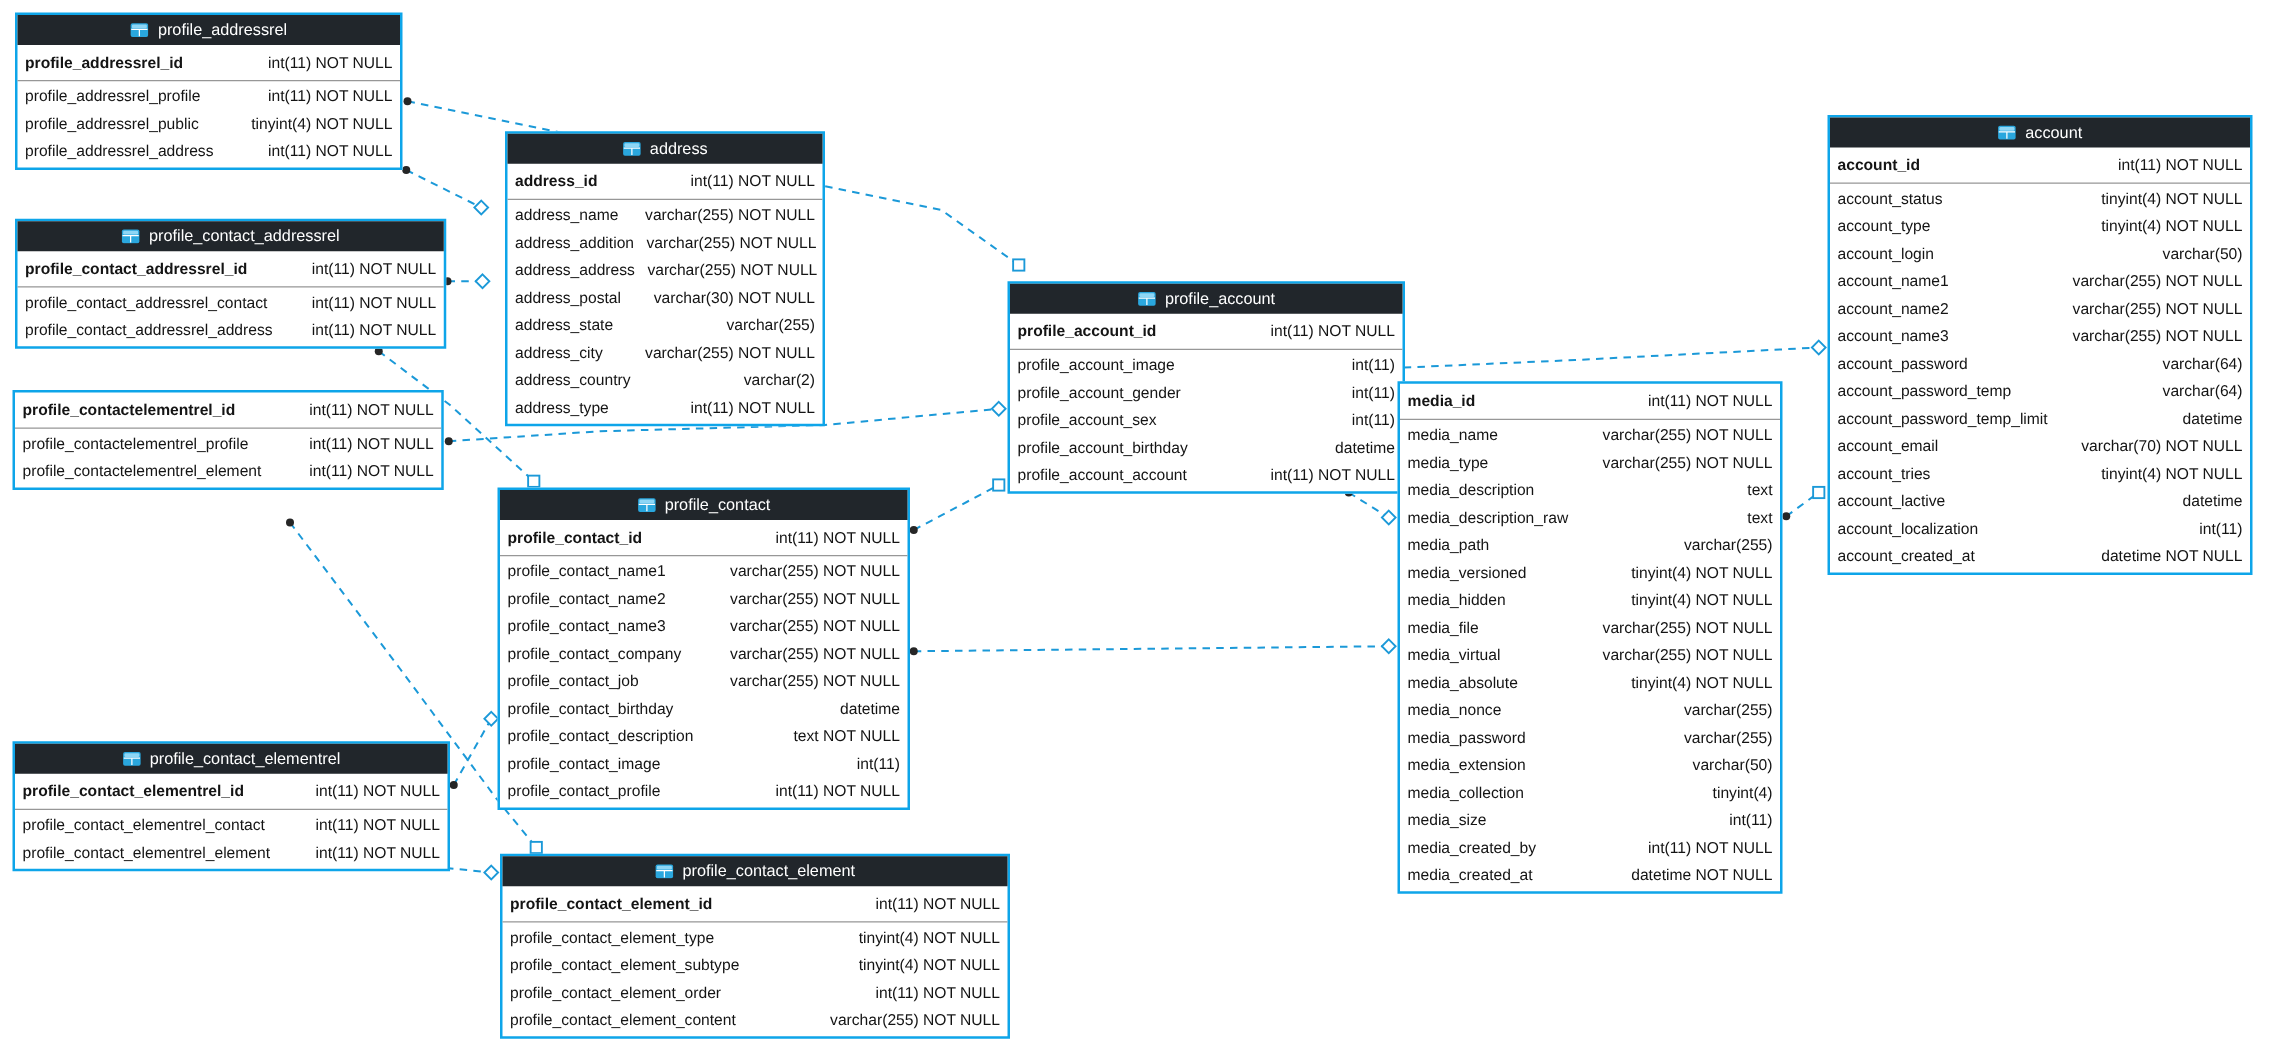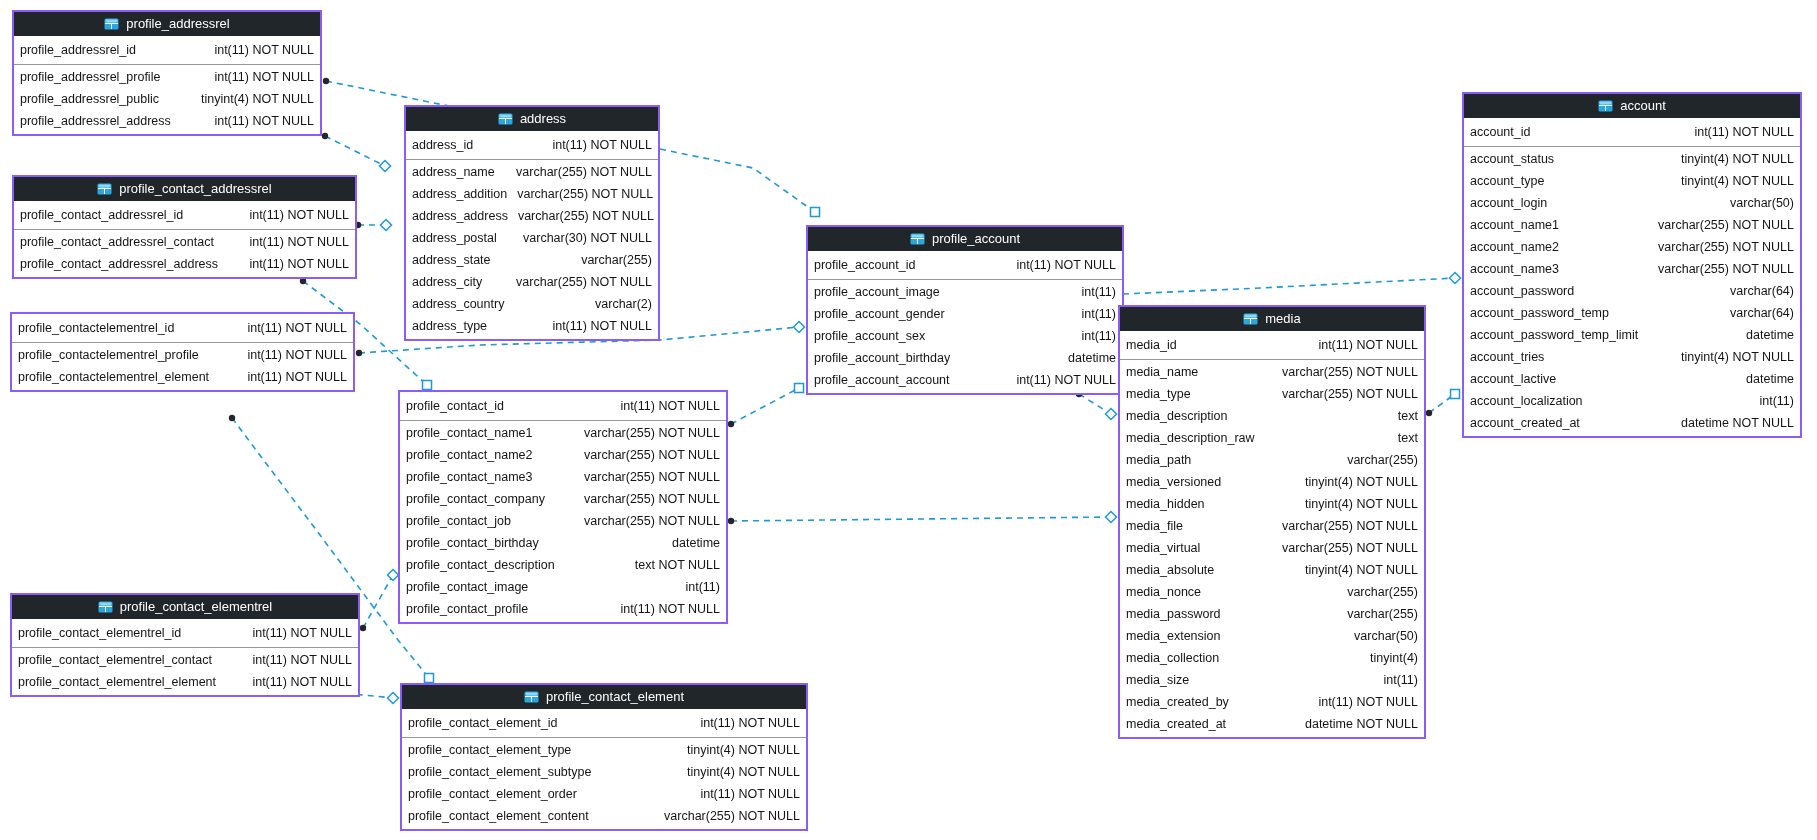--- a/index.html
+++ b/index.html
@@ -3,36 +3,36 @@
 <meta charset="utf-8">
 <style>
   html,body{margin:0;padding:0;background:#ffffff;}
   .canvas{
     position:relative;width:1817px;height:840px;background:#ffffff;
     font-family:"Liberation Sans",sans-serif;overflow:hidden;
   }
   #rel-svg{position:absolute;left:0;top:0;width:1817px;height:840px;}
   #table-layer{position:absolute;left:0;top:0;width:100%;height:100%;}
   .tbl{
-    position:absolute;background:#ffffff;border:2px solid #8b5cf6;
+    position:absolute;background:#ffffff;border:2px solid #0ea5e9;
     box-sizing:border-box;
   }
   .tbl-hdr{
     background:#21262b;color:#ffffff;height:24px;display:flex;
     align-items:center;justify-content:center;gap:7px;
     font-size:13px;line-height:24px;white-space:nowrap;
   }
   .tbl-icon{display:inline-flex;align-items:center;}
   .row{
     display:flex;justify-content:space-between;align-items:center;
     height:22px;padding:0 6px;font-size:12.5px;color:#141414;
     white-space:nowrap;box-sizing:border-box;gap:10px;
   }
   .row.pk{height:29px;border-bottom:1px solid #979797;}
-  .row.pk .fname{font-weight:normal;}
+  .row.pk .fname{font-weight:bold;}
   .rows{padding:1px 0 2px 0;}
   .fname{text-align:left;}
   .ftype{text-align:right;}
   polyline.rel{fill:none;stroke:#1b99d8;stroke-width:1.6;stroke-dasharray:6 5;}
 </style>
 </head>
 <body>
 
 <div class="canvas" id="canvas">
   <svg id="rel-svg" width="1817" height="840" viewBox="0 0 1817 840">
@@ -249,20 +249,31 @@
             <span class="fname">address_country</span>
             <span class="ftype">varchar(2)</span>
           </div>
           <div class="row">
             <span class="fname">address_type</span>
             <span class="ftype">int(11) NOT NULL</span>
           </div>
         </div>
       </div>
       <div class="tbl" style="left: 398px; top: 390px; width: 330px;">
+        <div class="tbl-hdr">
+          <span class="tbl-icon">
+            <svg width="15" height="12" viewBox="0 0 15 12">
+              <rect x="0.5" y="0.5" width="14" height="11" rx="1.5" fill="#2aa7de"></rect>
+              <rect x="1.5" y="1.5" width="12" height="3" rx="1" fill="#8ed6f5"></rect>
+              <line x1="1" y1="5.5" x2="14" y2="5.5" stroke="#ffffff" stroke-width="1"></line>
+              <line x1="7.5" y1="5.5" x2="7.5" y2="11" stroke="#ffffff" stroke-width="1"></line>
+            </svg>
+          </span>
+          <span>profile_contact</span>
+        </div>
         <div class="row pk">
           <span class="fname">profile_contact_id</span>
           <span class="ftype">int(11) NOT NULL</span>
         </div>
         <div class="rows">
           <div class="row">
             <span class="fname">profile_contact_name1</span>
             <span class="ftype">varchar(255) NOT NULL</span>
           </div>
           <div class="row">
@@ -367,31 +378,20 @@
             <span class="fname">profile_account_birthday</span>
             <span class="ftype">datetime</span>
           </div>
           <div class="row">
             <span class="fname">profile_account_account</span>
             <span class="ftype">int(11) NOT NULL</span>
           </div>
         </div>
       </div>
       <div class="tbl" style="left: 1118px; top: 305px; width: 308px;">
-        <div class="tbl-hdr">
-          <span class="tbl-icon">
-            <svg width="15" height="12" viewBox="0 0 15 12">
-              <rect x="0.5" y="0.5" width="14" height="11" rx="1.5" fill="#2aa7de"></rect>
-              <rect x="1.5" y="1.5" width="12" height="3" rx="1" fill="#8ed6f5"></rect>
-              <line x1="1" y1="5.5" x2="14" y2="5.5" stroke="#ffffff" stroke-width="1"></line>
-              <line x1="7.5" y1="5.5" x2="7.5" y2="11" stroke="#ffffff" stroke-width="1"></line>
-            </svg>
-          </span>
-          <span>media</span>
-        </div>
         <div class="row pk">
           <span class="fname">media_id</span>
           <span class="ftype">int(11) NOT NULL</span>
         </div>
         <div class="rows">
           <div class="row">
             <span class="fname">media_name</span>
             <span class="ftype">varchar(255) NOT NULL</span>
           </div>
           <div class="row">
@@ -505,20 +505,24 @@
             <span class="fname">account_password</span>
             <span class="ftype">varchar(64)</span>
           </div>
           <div class="row">
             <span class="fname">account_password_temp</span>
             <span class="ftype">varchar(64)</span>
           </div>
           <div class="row">
             <span class="fname">account_password_temp_limit</span>
             <span class="ftype">datetime</span>
+          </div>
+          <div class="row">
+            <span class="fname">account_email</span>
+            <span class="ftype">varchar(70) NOT NULL</span>
           </div>
           <div class="row">
             <span class="fname">account_tries</span>
             <span class="ftype">tinyint(4) NOT NULL</span>
           </div>
           <div class="row">
             <span class="fname">account_lactive</span>
             <span class="ftype">datetime</span>
           </div>
           <div class="row">

